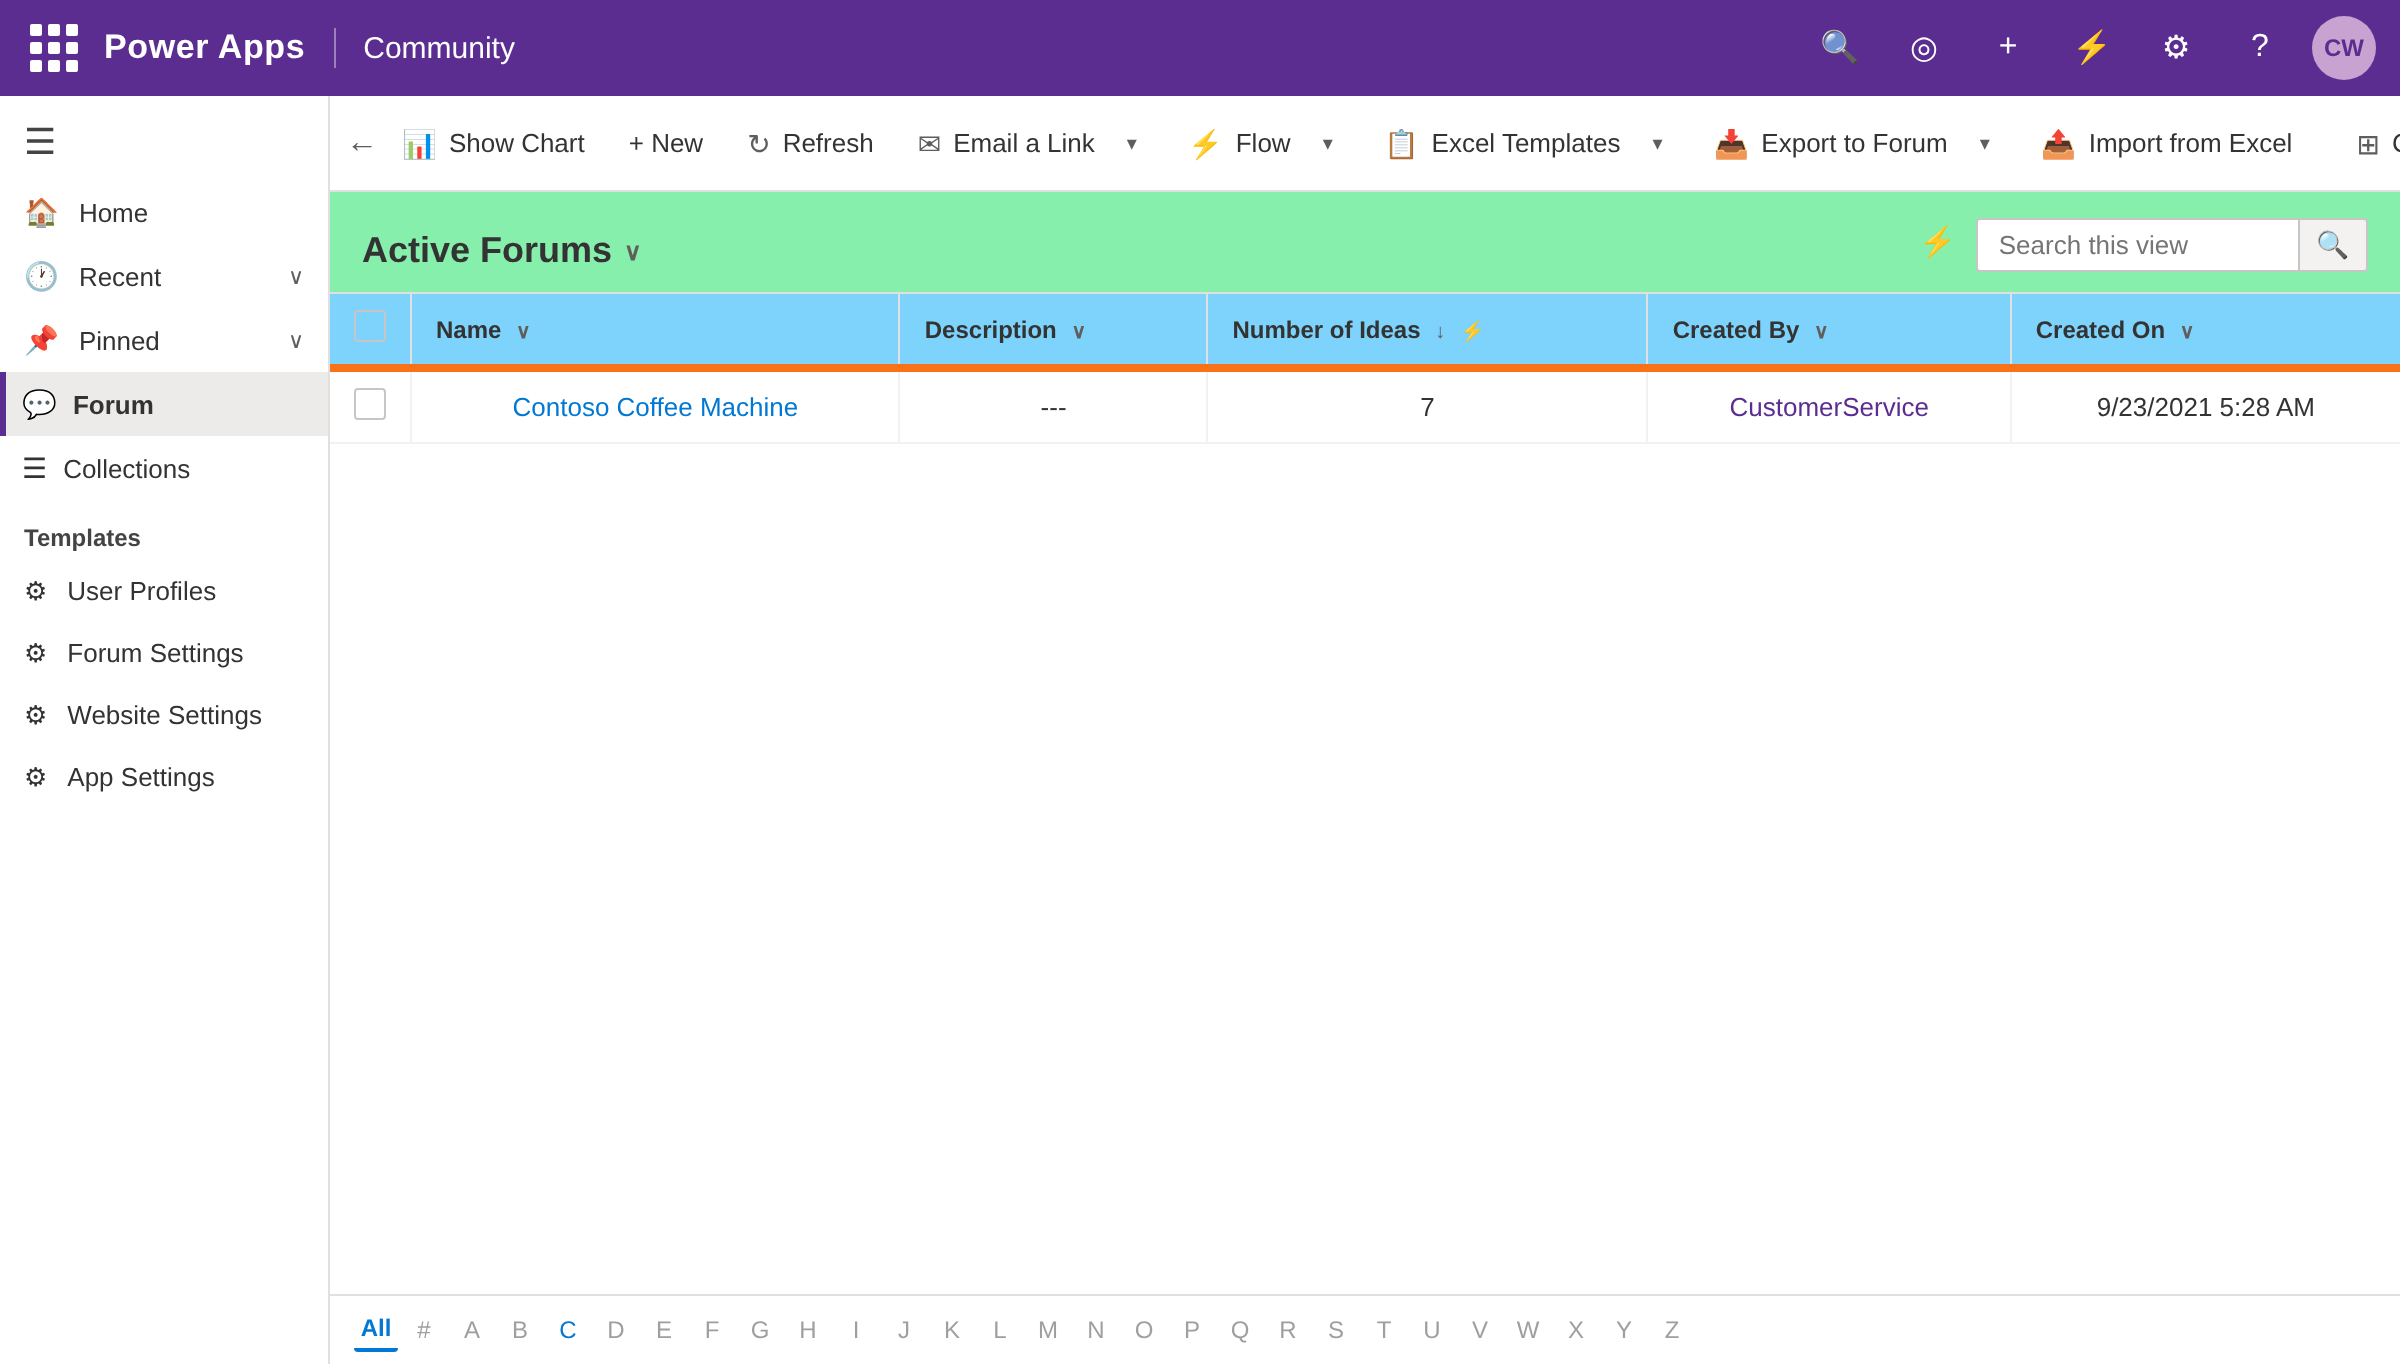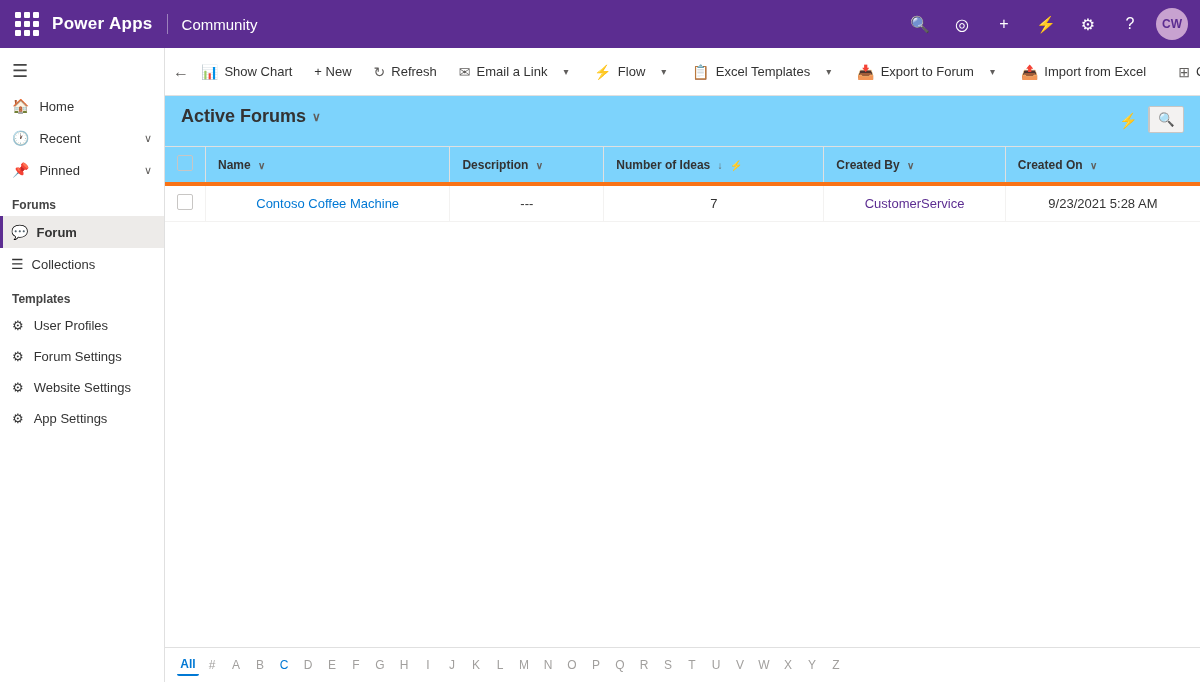--- a/index.html
+++ b/index.html
@@ -158,24 +158,24 @@
       border: none; background: transparent; cursor: pointer;
       color: #605e5c; font-size: 16px;
     }
     .toolbar-dropdown-arrow {
       font-size: 10px; color: #605e5c;
     }
 
     
     .view-header {
       display: flex;
-      align-items: flex-start;
+      align-items: flex-end;
       padding: 10px 16px;
       border-bottom: 1px solid #e0e0e0;
-      background: #7dd3fc;
+      background: #86efac;
       flex-shrink: 0;
     }
     .view-title {
       font-size: 18px;
       font-weight: 600;
       color: #333;
       display: flex; align-items: center; gap: 6px;
       cursor: pointer;
     }
     .view-title-chevron { font-size: 12px; color: #605e5c; }
@@ -331,21 +331,20 @@
       <span class="nav-icon">🕐</span>
       <span class="nav-label">Recent</span>
       <span class="nav-chevron">∨</span>
     </div>
     <div class="sidebar-nav-item">
       <span class="nav-icon">📌</span>
       <span class="nav-label">Pinned</span>
       <span class="nav-chevron">∨</span>
     </div>
 
-    <div class="sidebar-section-label">Forums</div>
 
     <div class="sidebar-forum-item active">
       <span style="font-size:14px;">💬</span>
       <span>Forum</span>
     </div>
     <div class="sidebar-forum-item">
       <span style="font-size:14px;">☰</span>
       <span>Collections</span>
     </div>
 
@@ -442,20 +441,21 @@
     </div>
 
     <div class="view-header">
       <div class="view-title">
         <span>Active Forums</span>
         <span class="view-title-chevron">∨</span>
       </div>
       <div class="view-header-spacer"></div>
       <button class="filter-icon-btn">⚡</button>
       <div class="view-search">
+        <input type="text" placeholder="Search this view" style="">
         <button class="view-search-btn">🔍</button>
       </div>
     </div>
 
     <div class="table-container">
       <table>
         <thead>
           <tr>
             <th>
               <span class="checkbox-cell"></span>

